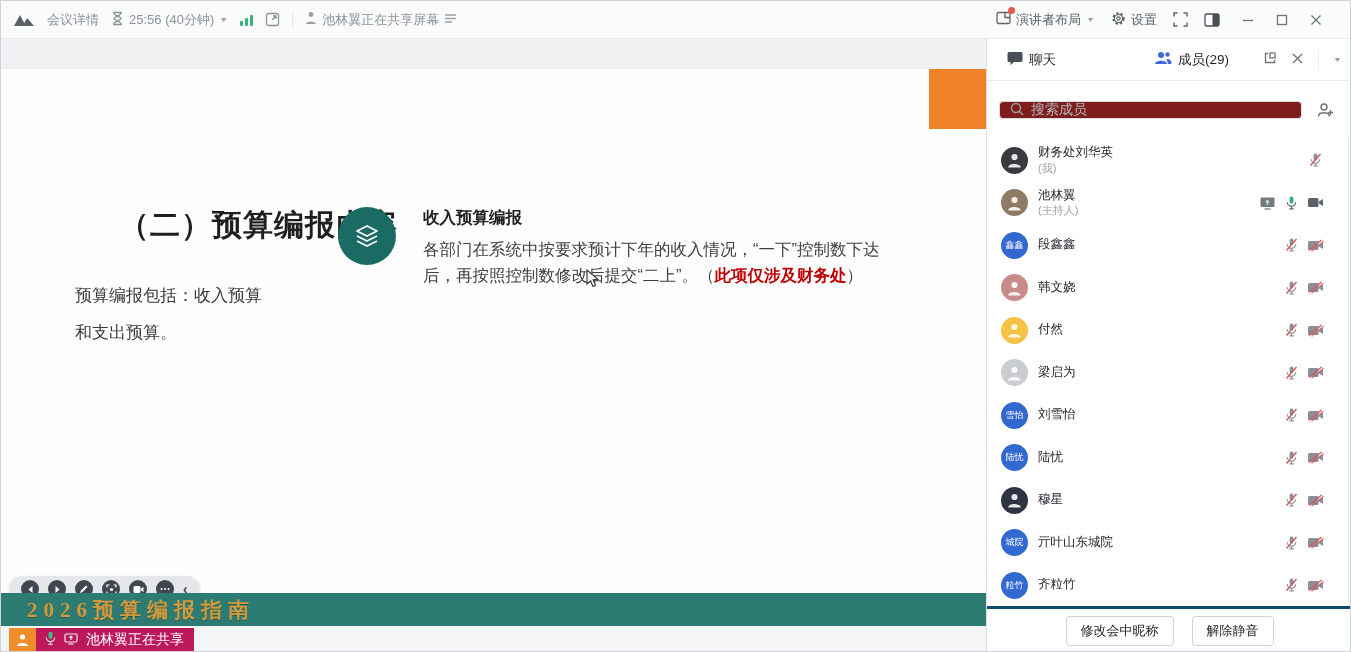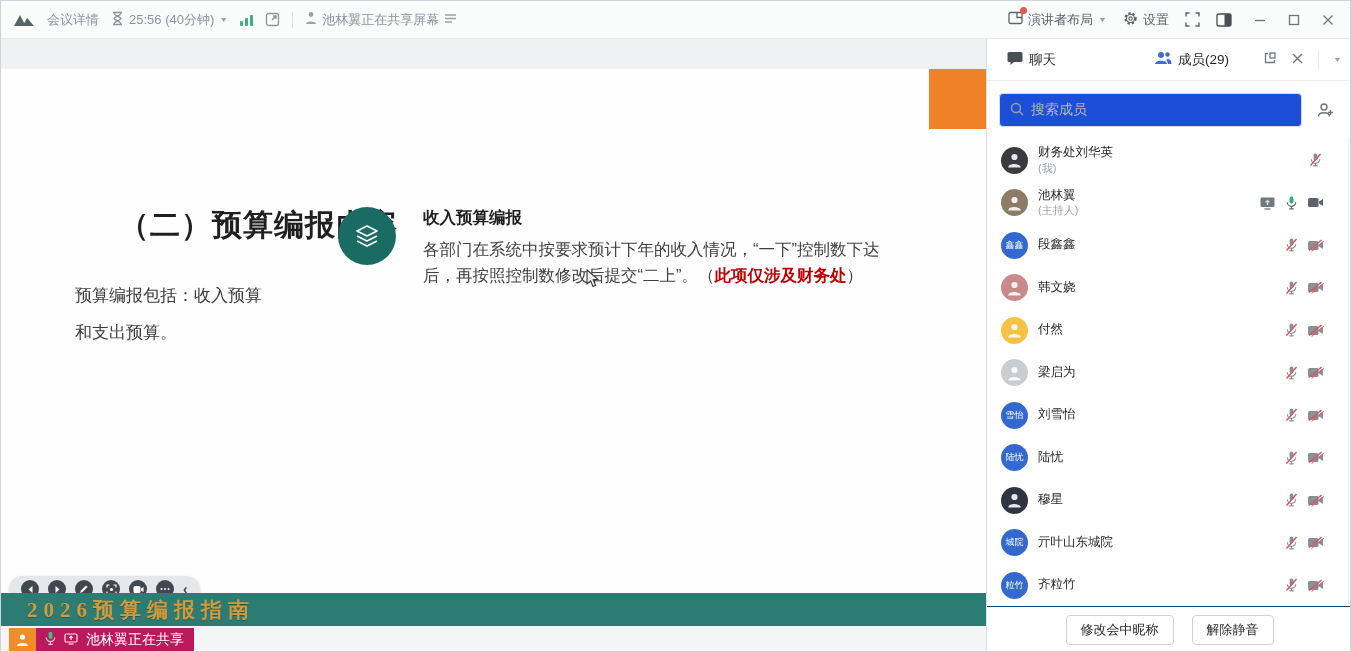--- a/index.html
+++ b/index.html
@@ -1,21 +1,21 @@
 <!DOCTYPE html>
 <html><head>
 <meta charset="utf-8">
 <style>
   * { margin:0; padding:0; box-sizing:border-box; }
   html,body { width:1351px; height:652px; overflow:hidden; }
   body { font-family:"Liberation Sans", sans-serif; font-size:13px; color:#26282c; background:#fff; }
   .window { position:relative; width:1351px; height:652px; background:#fff; border:1px solid #cfd2d6; overflow:hidden; }
 
   
-  .topbar { position:absolute; top:0; left:0; right:0; height:38px; background:#fafbfb; border-bottom:1px solid #e7e9ea; display:flex; align-items:center; justify-content:space-between; padding:0 16px 0 12px; }
+  .topbar { position:absolute; top:0; left:0; right:0; height:38px; background:#fafbfb; border-bottom:1px solid #e7e9ea; display:flex; align-items:center; justify-content:space-between; padding:0 28px 0 12px; }
   .tb-left, .tb-right { display:flex; align-items:center; }
   .tb-item { display:flex; align-items:center; gap:5px; color:#8c939b; }
   .tb-left > * { margin-right:12px; }
   .tb-right > * { margin-left:16px; }
   .tb-divider { width:1px; height:16px; background:#e1e3e5; }
   .tb-text { color:#8c939b; font-size:13px; }
   .tb-text-dark { color:#5c636b; font-size:13px; }
   .chev { font-size:9px; color:#9aa0a6; transform:scaleY(.8); }
   .signal-bars { display:flex; align-items:flex-end; gap:2px; height:12px; }
   .signal-bars i { display:block; width:3px; background:#38b37b; border-radius:1px; }
@@ -55,33 +55,33 @@
 
   
   .panel { position:absolute; top:38px; left:985px; width:366px; height:614px; background:#fff; border-left:1px solid #dcdee1; display:flex; flex-direction:column; }
   .panel-tabs { height:42px; border-bottom:1px solid #ececee; display:flex; align-items:center; padding:0 10px 0 20px; flex:0 0 42px; }
   .tab { display:flex; align-items:center; gap:6px; color:#1f2329; font-size:13.5px; }
   .tab-chat { margin-right:0; }
   .tab-members { margin-left:98px; font-weight:400; }
   .panel-tab-actions { margin-left:auto; display:flex; align-items:center; gap:14px; color:#6f757c; }
   .tab-action-sep { width:1px; height:20px; background:#ececee; }
   .search-row { display:flex; align-items:center; padding:12px 12px 10px 12px; gap:8px; flex:0 0 56px; }
-  .search-box { flex:1; height:34px; border:1px solid #d9dce0; border-radius:4px; display:flex; align-items:center; padding:7px 10px; gap:7px; background:#1d4ed8; }
+  .search-box { flex:1; height:18px; border:1px solid #d9dce0; border-radius:4px; display:flex; align-items:center; padding:7px 10px; gap:7px; background:#7f1d1d; }
   .search-ph { color:#b2b6bc; font-size:14px; }
   .add-member { width:30px; height:34px; display:flex; align-items:center; justify-content:center; }
   .member-list { flex:1; overflow:hidden; position:relative; padding-top:2px; }
   .member-row { height:42.5px; display:flex; align-items:center; padding:0 28px 0 14px; }
   .avatar { width:27px; height:27px; border-radius:50%; flex:0 0 27px; display:flex; align-items:center; justify-content:center; overflow:hidden; color:#fff; font-size:9px; letter-spacing:0; }
   .member-text { margin-left:10px; line-height:1.25; }
   .member-name { font-size:12.5px; color:#26282c; }
   .member-sub { font-size:11px; color:#9aa0a6; margin-top:1px; }
   .member-icons { margin-left:auto; display:flex; align-items:center; gap:7px; }
   .m-icon { width:17px; height:17px; display:flex; align-items:center; justify-content:center; }
   .scroll-track { position:absolute; right:3px; top:0; bottom:0; width:1px; background:#ededee; }
-  .panel-footer { flex:0 0 47px; border-top:1px solid #0c4a6e; display:flex; align-items:center; justify-content:center; gap:18px; }
+  .panel-footer { flex:0 0 47px; border-top:3px solid #0c4a6e; display:flex; align-items:center; justify-content:center; gap:18px; }
   .footer-btn { padding:5px 14px; border:1px solid #cfd3d9; border-radius:4px; background:#fff; font-size:13px; color:#26282c; font-family:"Liberation Sans", sans-serif; }
 </style>
 </head>
 <body>
 
 <div class="window">
 
   <div class="topbar">
     <div class="tb-left">
       <span class="tb-item">

